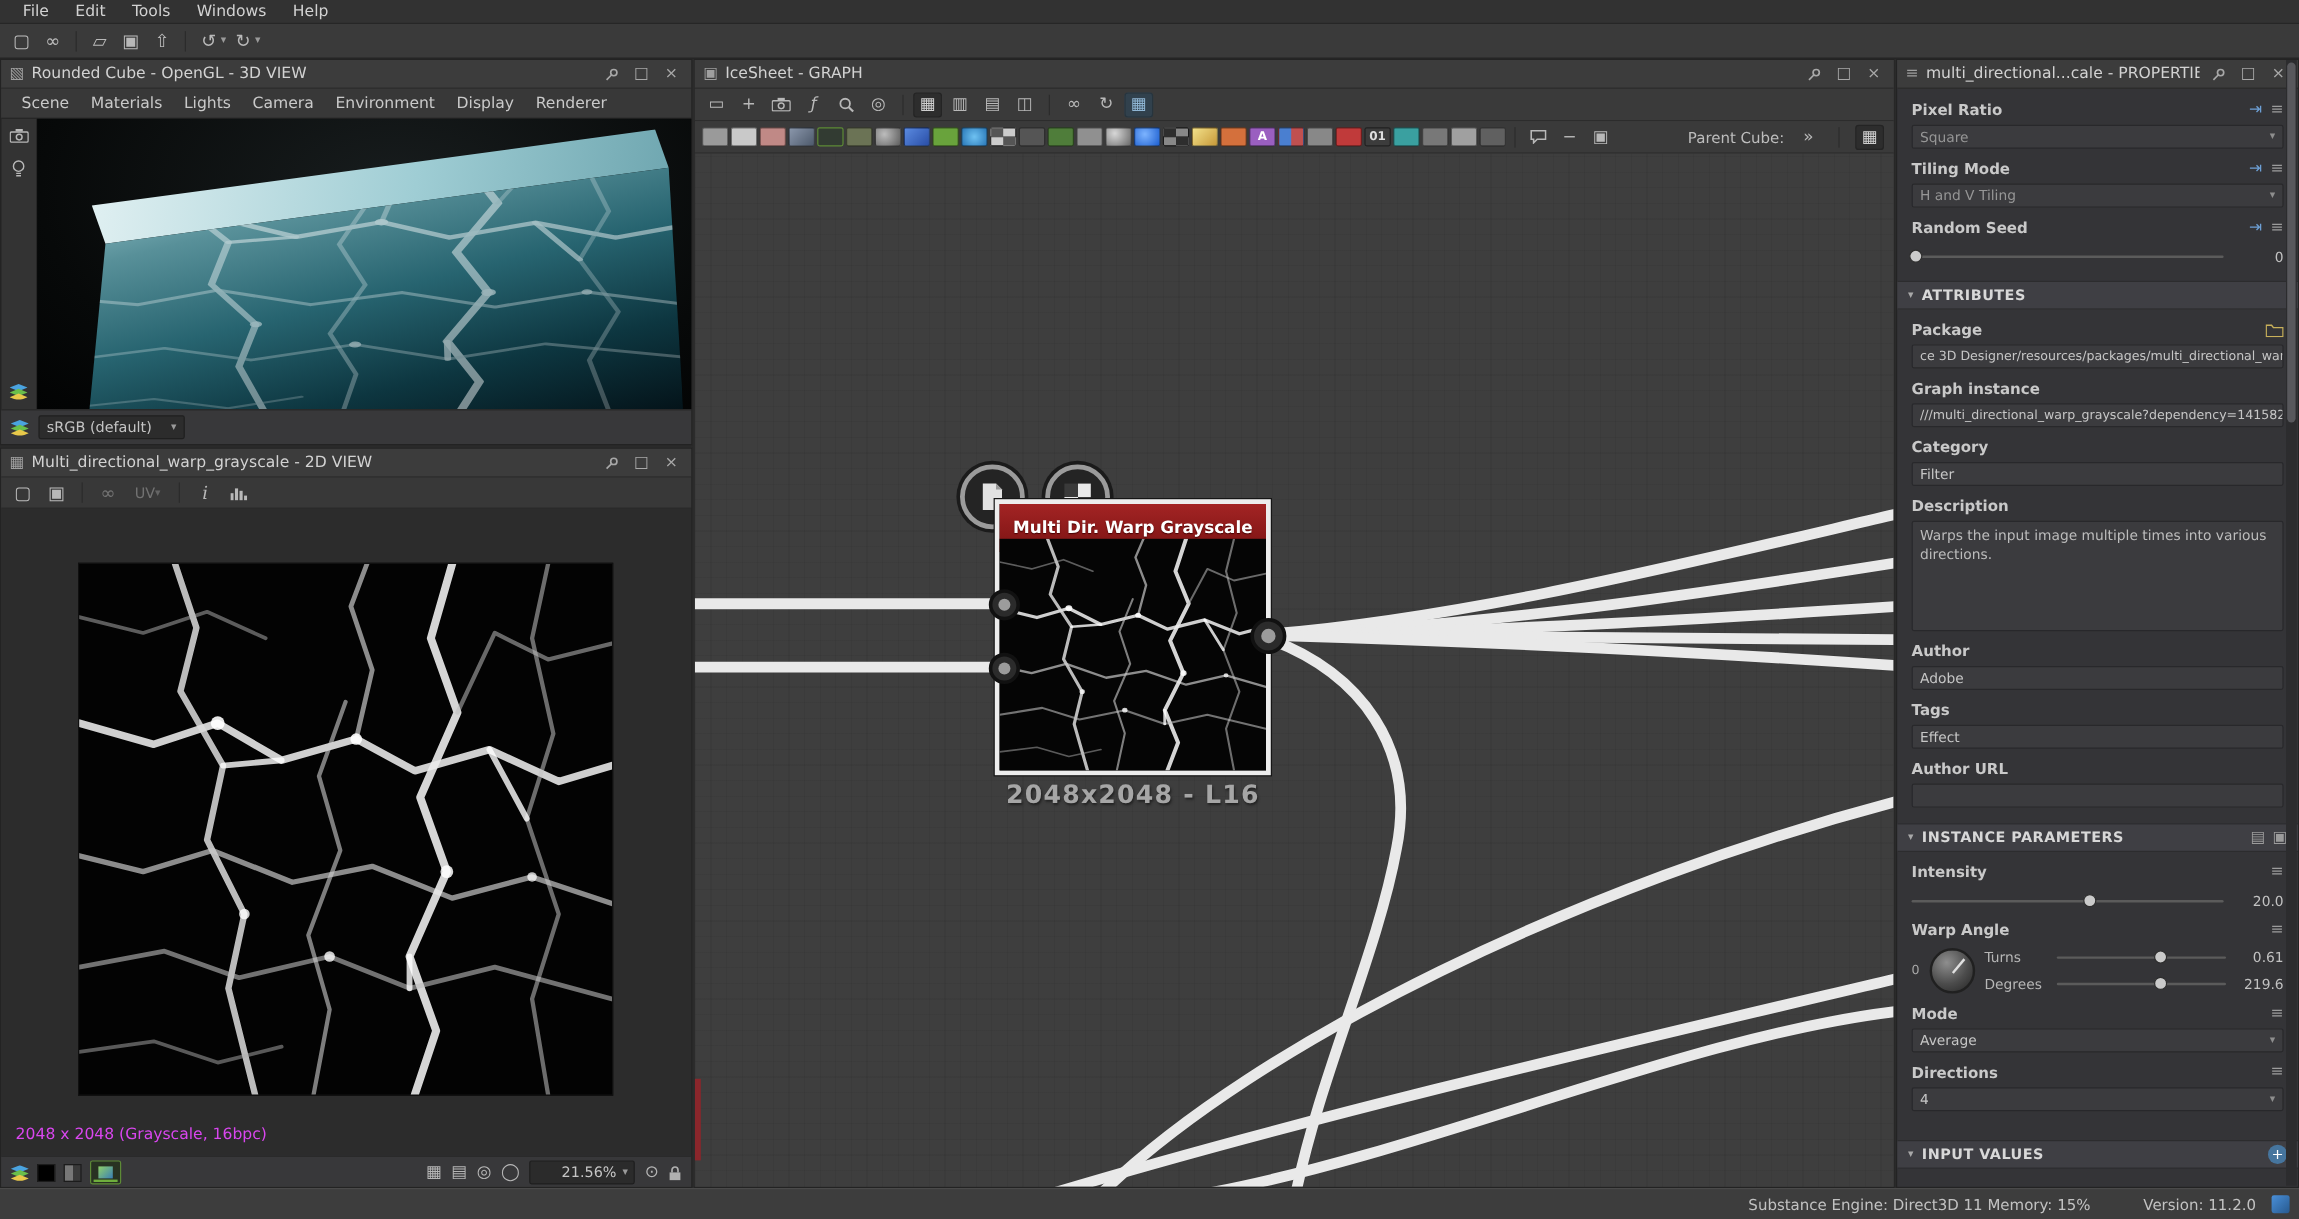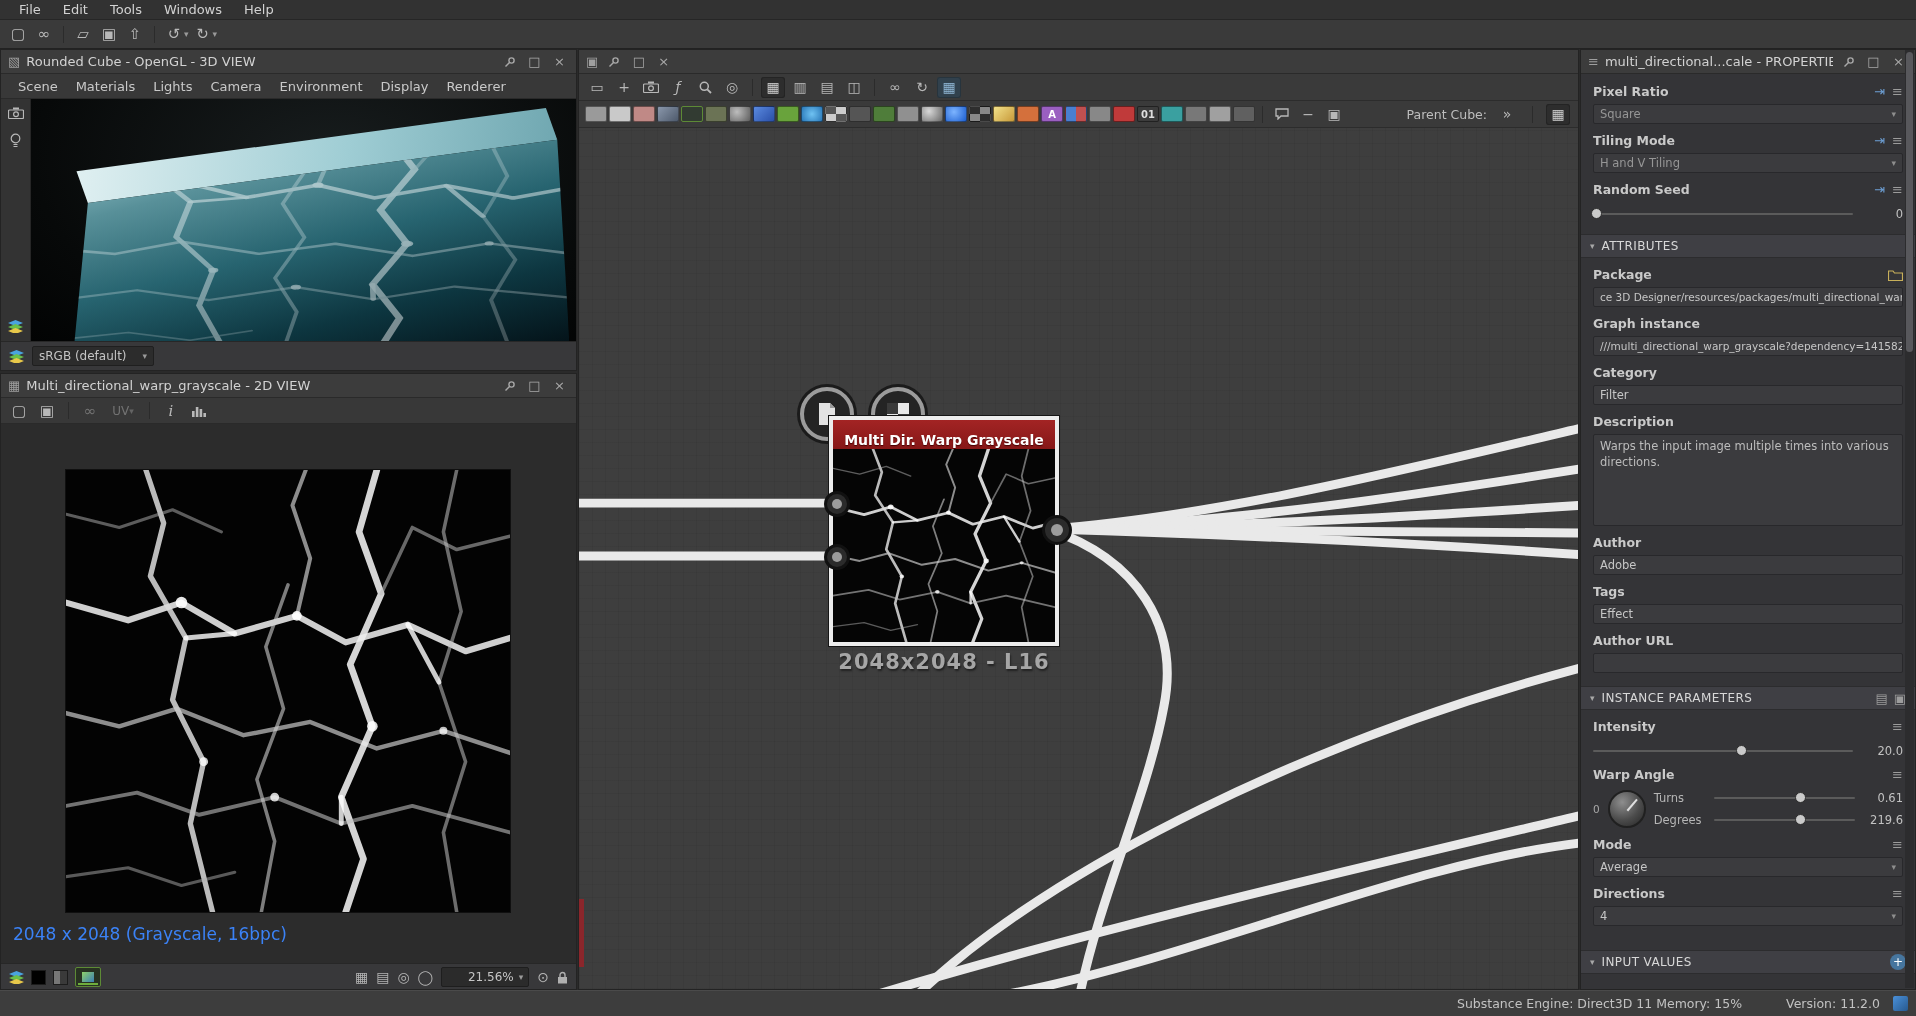--- a/index.html
+++ b/index.html
@@ -34,21 +34,21 @@
 .srgbbar{position:absolute;left:0;bottom:0;right:0;height:29px;background:#38383a;border-top:1px solid #272727;display:flex;align-items:center;gap:8px;padding-left:8px}
 .selectbox{height:20px;min-width:122px;background:#2c2c2c;border:1px solid #1f1f1f;border-radius:2px;display:flex;align-items:center;padding:0 6px;font-size:12px;color:#c4c4c4;gap:10px}
 .selectbox .chev{margin-left:auto;font-size:9px;color:#9a9a9a}
 
 #panel2d{left:0;top:373px;width:577px;height:617px}
 .v2toolbar{position:absolute;left:0;top:24px;right:0;height:26px;background:#383838;border-bottom:1px solid #2a2a2a;display:flex;align-items:center;gap:4px;padding-left:6px}
 .v2toolbar .dim{opacity:.45}
 .v2body{position:absolute;left:0;top:50px;right:0;bottom:26px;background:#2c2c2c;overflow:hidden}
 .tex2d{position:absolute;left:64px;top:45px;width:446px;height:444px;background:#030303;border:1px solid #101010}
 .tex2d svg{width:100%;height:100%}
-.v2status{position:absolute;left:12px;top:500px;font-size:17px;color:#3b82f6}
+.v2status{position:absolute;left:12px;top:514px;font-size:13px;color:#d946ef}
 .v2bottom{position:absolute;left:0;bottom:0;right:0;height:26px;background:#38383a;border-top:1px solid #272727}
 .v2bl{position:absolute;left:8px;top:0;height:26px;display:flex;align-items:center;gap:7px}
 .v2br{position:absolute;right:8px;top:0;height:26px;display:flex;align-items:center;gap:8px}
 .swatch{width:15px;height:15px;border:1px solid #1c1c1c}
 .dispbtn{width:26px;height:20px;border:1px solid #5d8a36;background:#283222;border-radius:2px;display:flex;align-items:center;justify-content:center;position:relative}
 .dispbtn::after{content:"";position:absolute;left:2px;right:2px;bottom:1px;height:2px;background:#6fae3d}
 .dispbtn .dg{width:12px;height:10px;background:linear-gradient(135deg,#8fd06a,#3a7fb5)}
 .zoombox{height:20px;width:88px;background:#2b2b2b;border:1px solid #1e1e1e;border-radius:2px;display:flex;align-items:center;justify-content:flex-end;gap:5px;padding:0 5px;font-size:12px;color:#c6c6c6}
 .zoombox .chev{font-size:9px;color:#9a9a9a}
 .gicon{color:#b5b5b5;font-size:14px}
@@ -90,21 +90,21 @@
 .micon.blue{color:#6d9fd4}
 .pfield{margin-top:5px;height:20px;background:#3b3b3e;border:1px solid #28282b;border-radius:2px;display:flex;align-items:center;padding:0 6px;font-size:11.5px;color:#969696;white-space:nowrap;overflow:hidden}
 .pfield.lit{color:#c6c6c6}
 .pfield .chev{margin-left:auto;font-size:9px;color:#8e8e8e;padding-left:6px}
 .sliderrow{display:flex;align-items:center;gap:10px;margin-top:10px}
 .track{flex:1;height:2px;background:#5b5b5b;border-radius:1px;position:relative}
 .handle{position:absolute;top:-5px;width:11px;height:11px;border-radius:50%;background:#cacaca;border:1px solid #2e2e2e;margin-left:-5px}
 .sval{width:40px;text-align:right;font-size:11.5px;color:#c2c2c2}
 .psection{margin-top:13px;height:24px;background:#3f3f44;border-top:1px solid #2c2c2e;border-bottom:1px solid #2c2c2e;display:flex;align-items:center;gap:7px;padding:0 9px}
 .psection .schev{font-size:9px;color:#a8a8a8}
-.psection .stext{font-weight:normal;font-size:12px;color:#d8d8d8;letter-spacing:.4px}
+.psection .stext{font-weight:bold;font-size:12px;color:#d8d8d8;letter-spacing:.4px}
 .psection .sright{margin-left:auto;display:flex;gap:6px;align-items:center}
 .addbtn{width:16px;height:16px;border-radius:50%;background:#46759e;color:#fff;font-size:12px;line-height:16px;text-align:center}
 .pdesc{margin-top:5px;height:92px;background:#3b3b3e;border:1px solid #28282b;border-radius:2px;padding:4px 6px;font-size:11.5px;color:#bcbcbc;line-height:1.35}
 .warprow{display:flex;align-items:center;gap:8px;margin-top:8px}
 .knobzero{font-size:10.5px;color:#a8a8a8}
 .knob{width:38px;height:38px;border-radius:50%;background:radial-gradient(circle at 36% 30%,#8e8e8e,#4c4c4c 55%,#2d2d2d 90%);border:2px solid #202020;position:relative;flex:none}
 .kneedle{position:absolute;left:17px;top:17px;width:2px;height:15px;background:#e0e0e0;transform:rotate(220deg);transform-origin:1px 1px}
 .warpsliders{flex:1;display:flex;flex-direction:column;gap:8px}
 .minirow{display:flex;align-items:center;gap:8px}
 .mlabel{width:52px;font-size:11.5px;color:#b6b6b6}
@@ -308,20 +308,21 @@
             <path d="M3 6 V4 a2.5 2.5 0 0 1 5 0 V6" stroke="#b0b0b0" stroke-width="1.4" fill="none"></path>
           </svg>
         </span>
     </div>
   </div>
 </div>
 
 <div id="panelgraph" class="panel">
   <div class="ptitle">
     <span class="plicon">▣</span>
+    <span class="ttext">IceSheet - GRAPH</span>
     <span class="pticon">
         <svg width="12" height="12" viewBox="0 0 12 12">
           <g fill="none" stroke="#a8a8a8" stroke-width="1.4">
             <circle cx="7.5" cy="4.5" r="2.6"></circle>
             <path d="M5.5 6.5 L1.5 10.5"></path>
           </g>
         </svg>
       </span>
     <span class="pticon">□</span>
     <span class="pticon">×</span>

